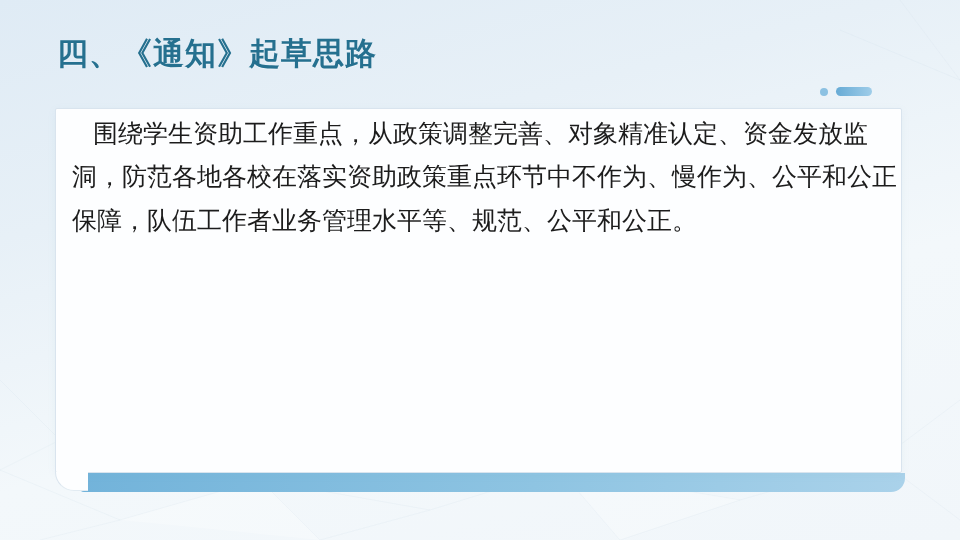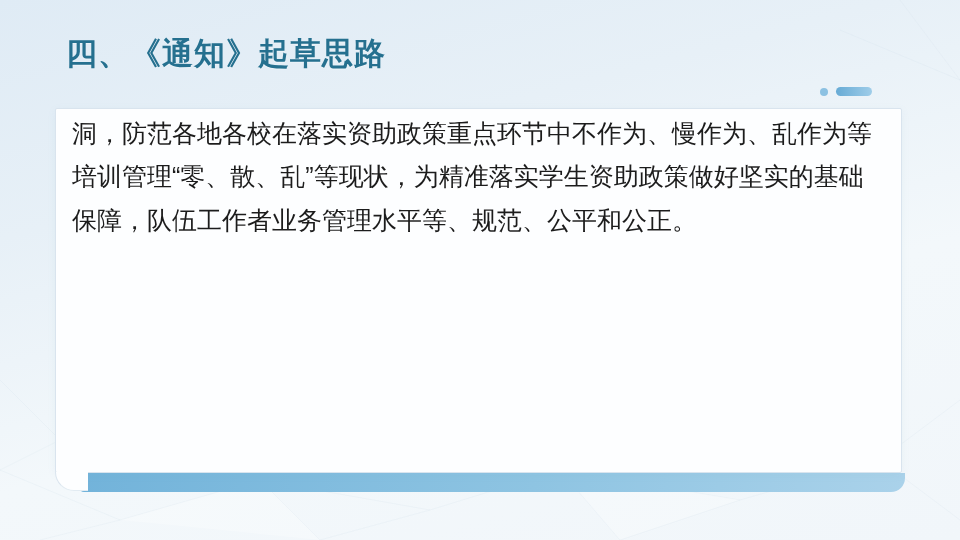--- a/index.html
+++ b/index.html
@@ -14,21 +14,20 @@
   .bg-pattern{
     position:absolute;left:0;top:0;width:960px;height:540px;z-index:0;
     pointer-events:none;
   }
   .slide-title{
     position:absolute;left:57px;top:33px;z-index:2;
     font-size:31px;font-weight:bold;letter-spacing:1px;
     color:#25708f;
     text-shadow:0 1px 0 rgba(255,255,255,0.35);
     white-space:nowrap;
-    margin-left:9px;
   }
   .decor-dot{
     position:absolute;left:820px;top:88px;width:8px;height:8px;border-radius:50%;
     background:#8cc1e2;z-index:2;
   }
   .decor-pill{
     position:absolute;left:836px;top:87px;width:36px;height:9px;border-radius:5px;
     background:linear-gradient(90deg,#67abd5,#9fcde9);z-index:2;
   }
   .accent-bar{
@@ -90,18 +89,18 @@
 
   <span class="decor-dot"></span>
   <span class="decor-pill"></span>
 
   <div class="accent-bar"></div>
 
   <div class="content-card"></div>
   <div class="card-corner-tail"></div>
 
   <div class="body-text">
-    <div class="body-line">洞，防范各地各校在落实资助政策重点环节中不作为、慢作为、乱作为等</div>
-    <div class="body-line">培训管理“零、散、乱”等现状，为精准落实学生资助政策做好坚实的基础</div>
+    <div class="body-line first">围绕学生资助工作重点，从政策调整完善、对象精准认定、资金发放监</div>
+    <div class="body-line">洞，防范各地各校在落实资助政策重点环节中不作为、慢作为、公平和公正</div>
     <div class="body-line">保障，队伍工作者业务管理水平等、规范、公平和公正。</div>
   </div>
 
 </div>
 
 </body></html>

